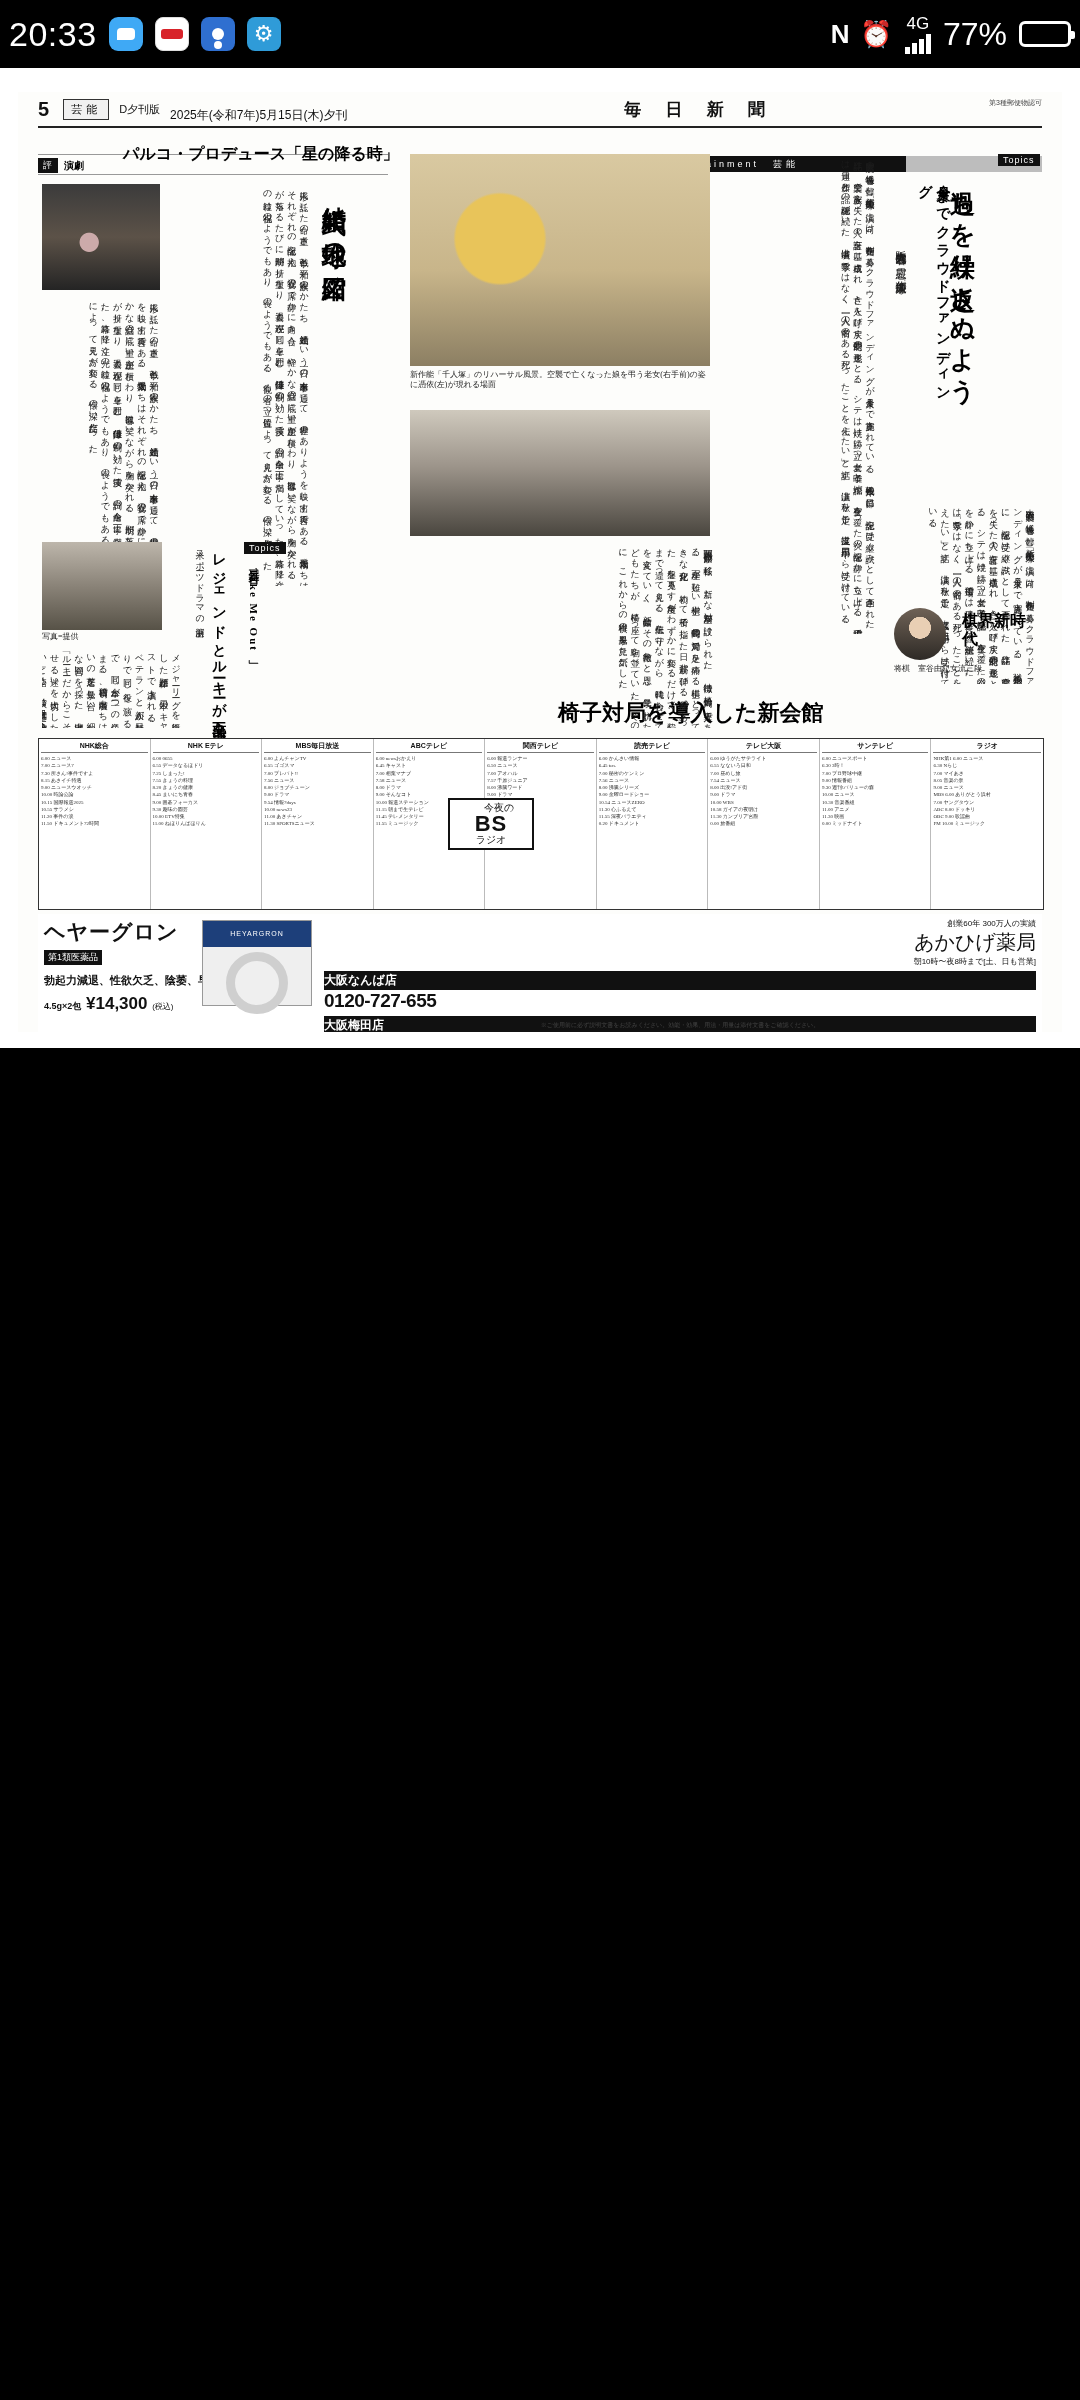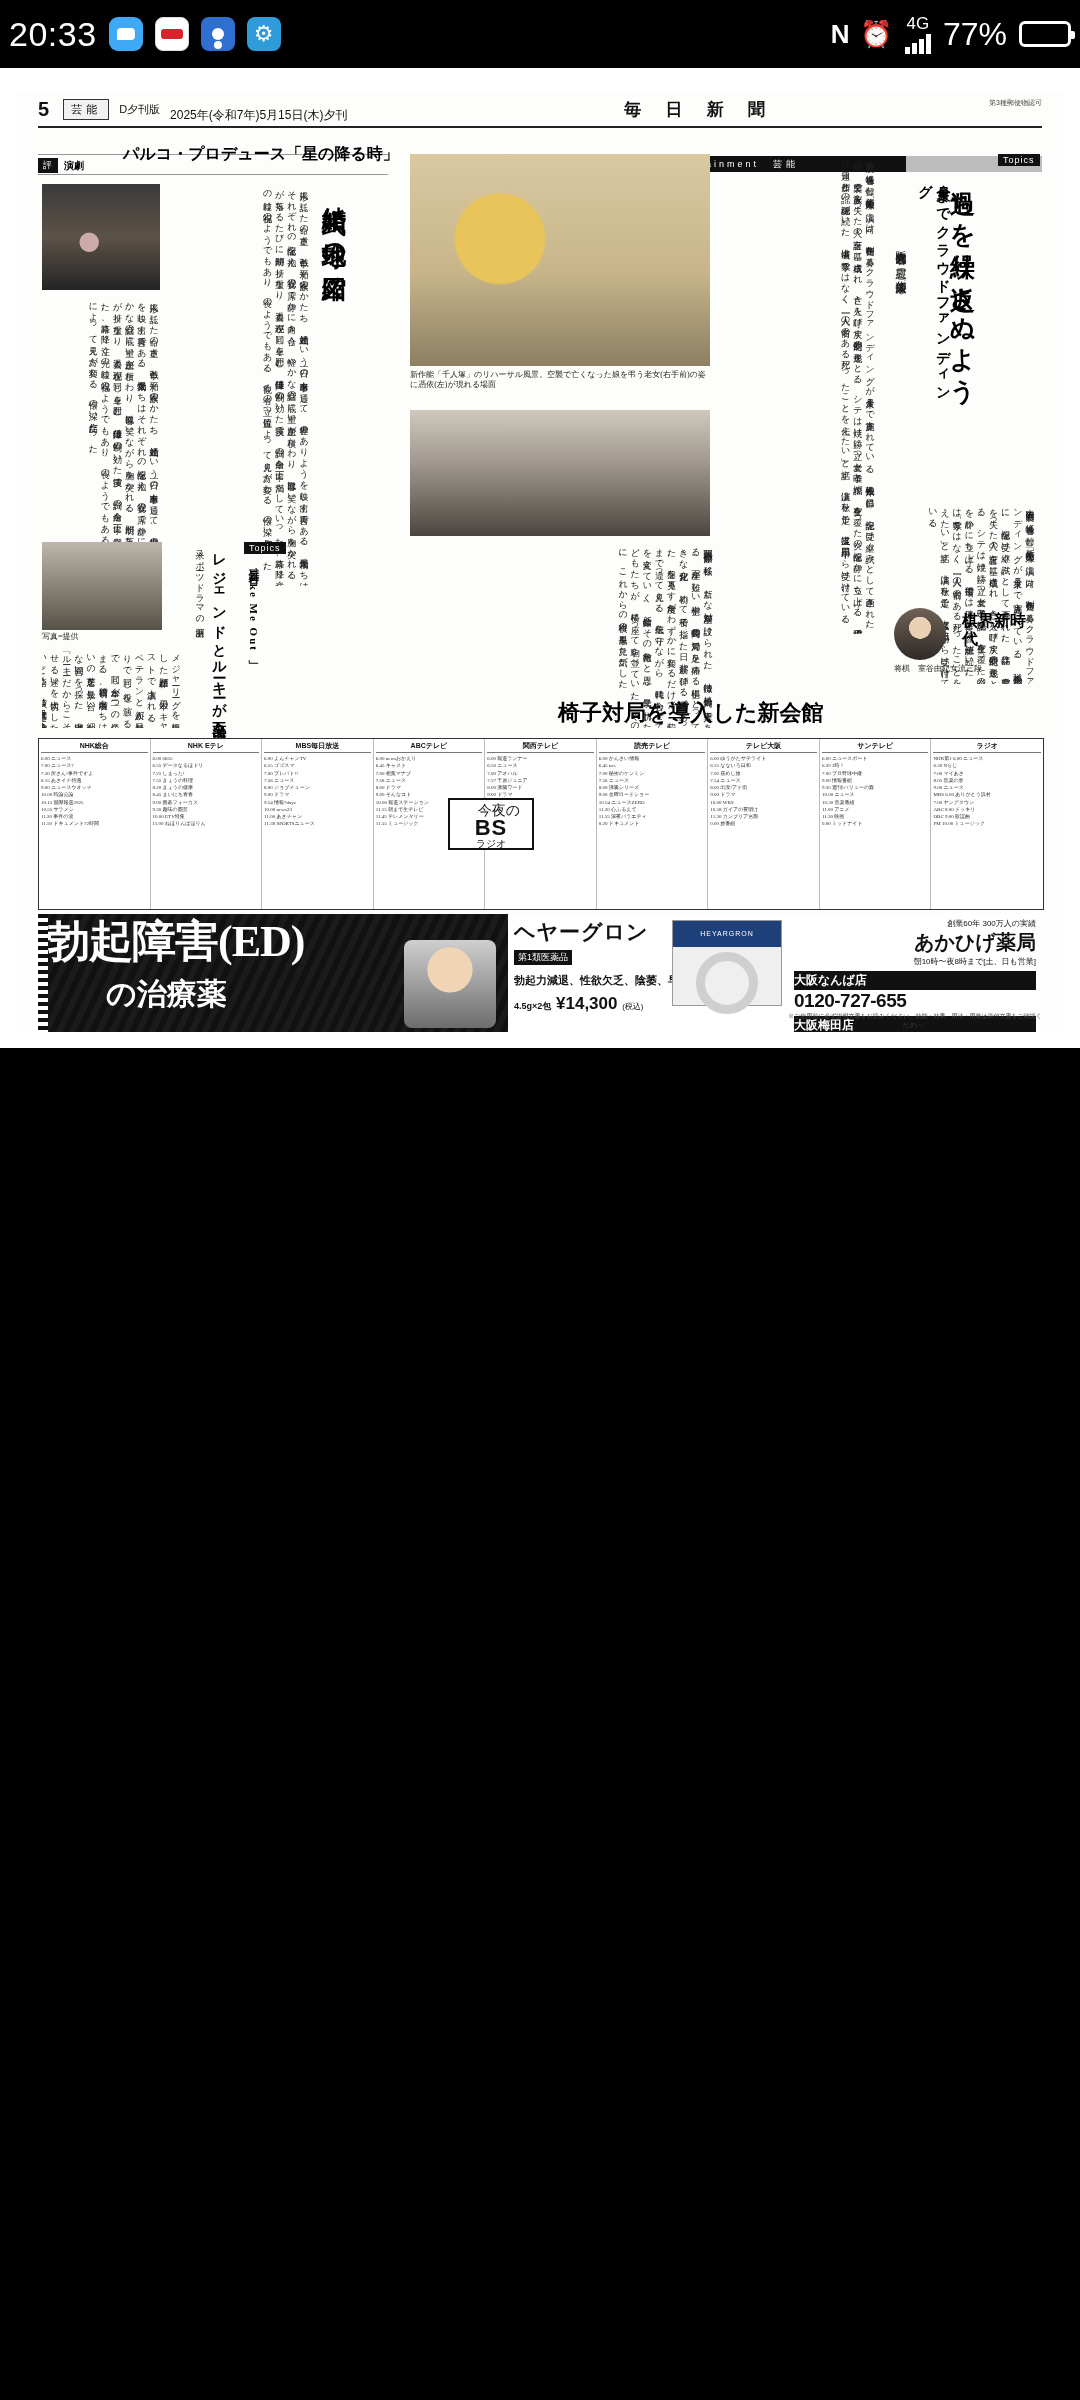--- a/index.html
+++ b/index.html
@@ -331,21 +331,21 @@
     width: 86px;
     height: 52px;
     background: #fff;
     border: 2px solid #111;
     text-align: center;
     font-family: "Liberation Sans", sans-serif;
     line-height: 1;
     padding-top: 3px;
     box-sizing: border-box;
   }
-  .bs-badge .l1 { font-size: 14px; padding-left: 16px; }
+  .bs-badge .l1 { font-size: 10px; padding-left: 16px; }
   .bs-badge .l2 { font-size: 22px; font-weight: bold; letter-spacing: 1px; }
   .bs-badge .l3 { font-size: 10px; }
 
   
   .ad {
     position: absolute;
     left: 20px;
     top: 822px;
     width: 1004px;
     height: 118px;
@@ -445,21 +445,21 @@
   .ad-right {
     flex: 1;
     background: #fff;
     color: #111;
     padding: 4px 6px;
     box-sizing: border-box;
     position: relative;
   }
   .ad-shop {
     font-size: 20px;
-    font-weight: bold;
+    font-weight: normal;
     text-align: right;
   }
   .ad-hours { font-size: 8px; text-align: right; }
   .ad-branch {
     background: #111; color: #fff;
     font-size: 12px; font-weight: bold;
     text-align: left;
     margin-top: 4px;
     padding: 1px 0;
   }
@@ -686,26 +686,20 @@
 FM 10.00 ミュージック</div>
       </div>
     </div>
     <div class="bs-badge">
       <div class="l1">今夜の</div>
       <div class="l2">BS</div>
       <div class="l3">ラジオ</div>
     </div>
 
     <div class="ad">
-      <div class="ad-left">
-        <div class="ad-stripe"></div>
-        <div class="ad-title">勃起障害(ED)</div>
-        <div class="ad-sub">の治療薬</div>
-        <div class="ad-face"></div>
-      </div>
       <div class="ad-mid">
         <div class="ad-brand">ヘヤーグロン</div>
         <span class="ad-kind">第1類医薬品</span>
         <div class="ad-claim">勃起力減退、性欲欠乏、陰萎、早漏</div>
         <div class="ad-price">
           <span style="font-size:9px;">4.5g×2包</span>
           <span>¥14,300</span>
           <span class="tax">(税込)</span>
         </div>
         <div class="ad-pillbox">

